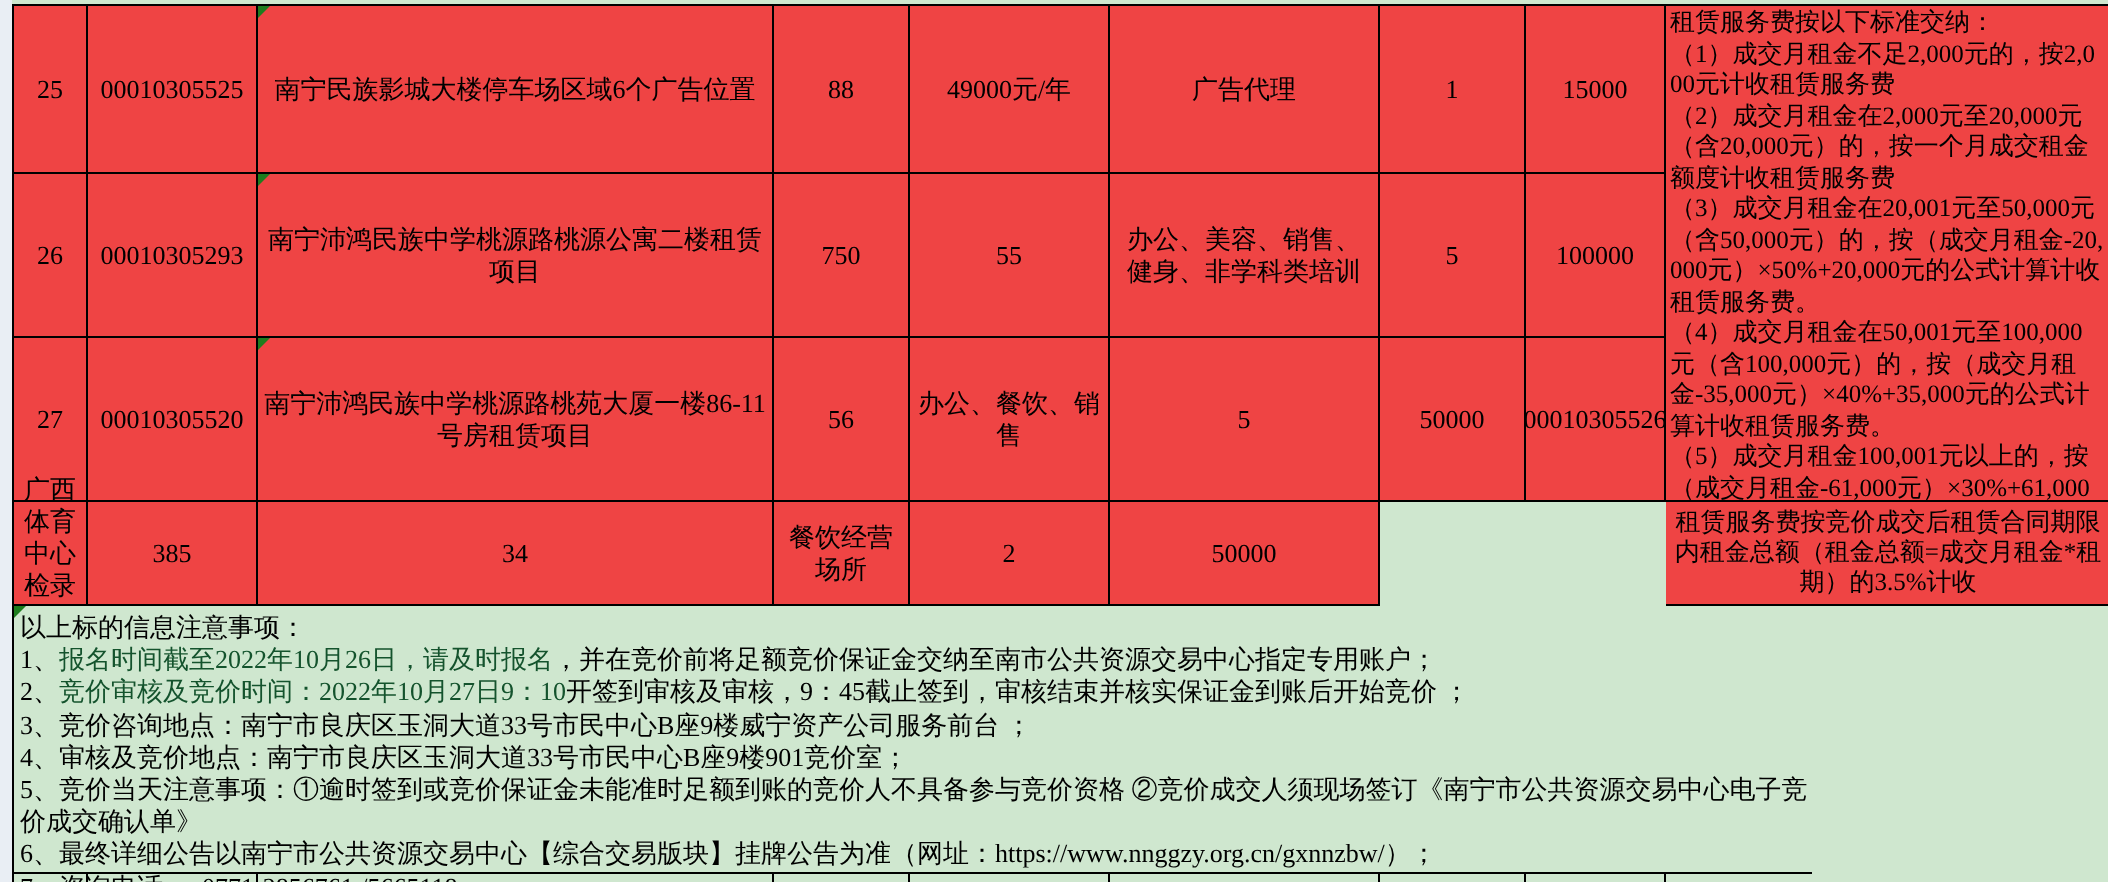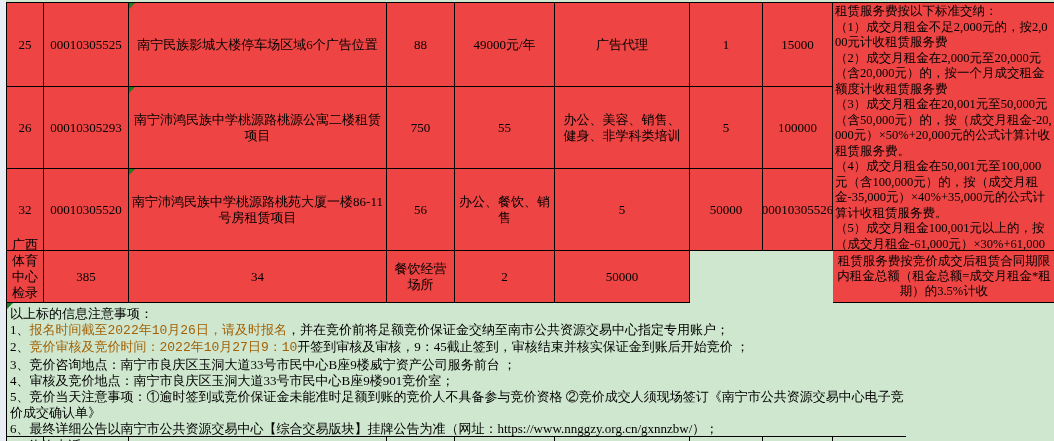--- a/index.html
+++ b/index.html
@@ -35,21 +35,21 @@
     position:absolute;top:0;left:0;width:0;height:0;
     border-top:6px solid #1e7d1e;border-right:6px solid transparent;
   }
   .notes{
     position:absolute;left:6px;top:303px;width:900px;height:134px;
     box-sizing:border-box;background:#cfe7cf;
     border-left:1px solid #000;border-bottom:1px solid #000;
     padding:3px 0 0 3px;font-size:13px;line-height:16.2px;
   }
   .nline{white-space:pre-wrap;}
-  .red{color:#a16207;font-family:Liberation Mono, monospace;}
+  .red{color:#14532d;}
   .stub{position:absolute;top:437px;width:1px;height:4px;background:#000;}
 </style>
 </head>
 <body>
 
 <div class="margin-strip"></div>
 
 <div class="grid">
 
   <div class="c">
@@ -106,21 +106,21 @@
       <span>办公、美容、销售、健身、非学科类培训</span>
     </div>
   <div class="c">
       <span>5</span>
     </div>
   <div class="c">
       <span>100000</span>
     </div>
 
   <div class="c">
-      <span>32</span>
+      <span>27</span>
     </div>
   <div class="c">
       <span>00010305520</span>
     </div>
   <div class="c">
       <span class="tri"></span>
       <span>南宁沛鸿民族中学桃源路桃苑大厦一楼86-11号房租赁项目</span>
     </div>
   <div class="c">
       <span>56</span>

